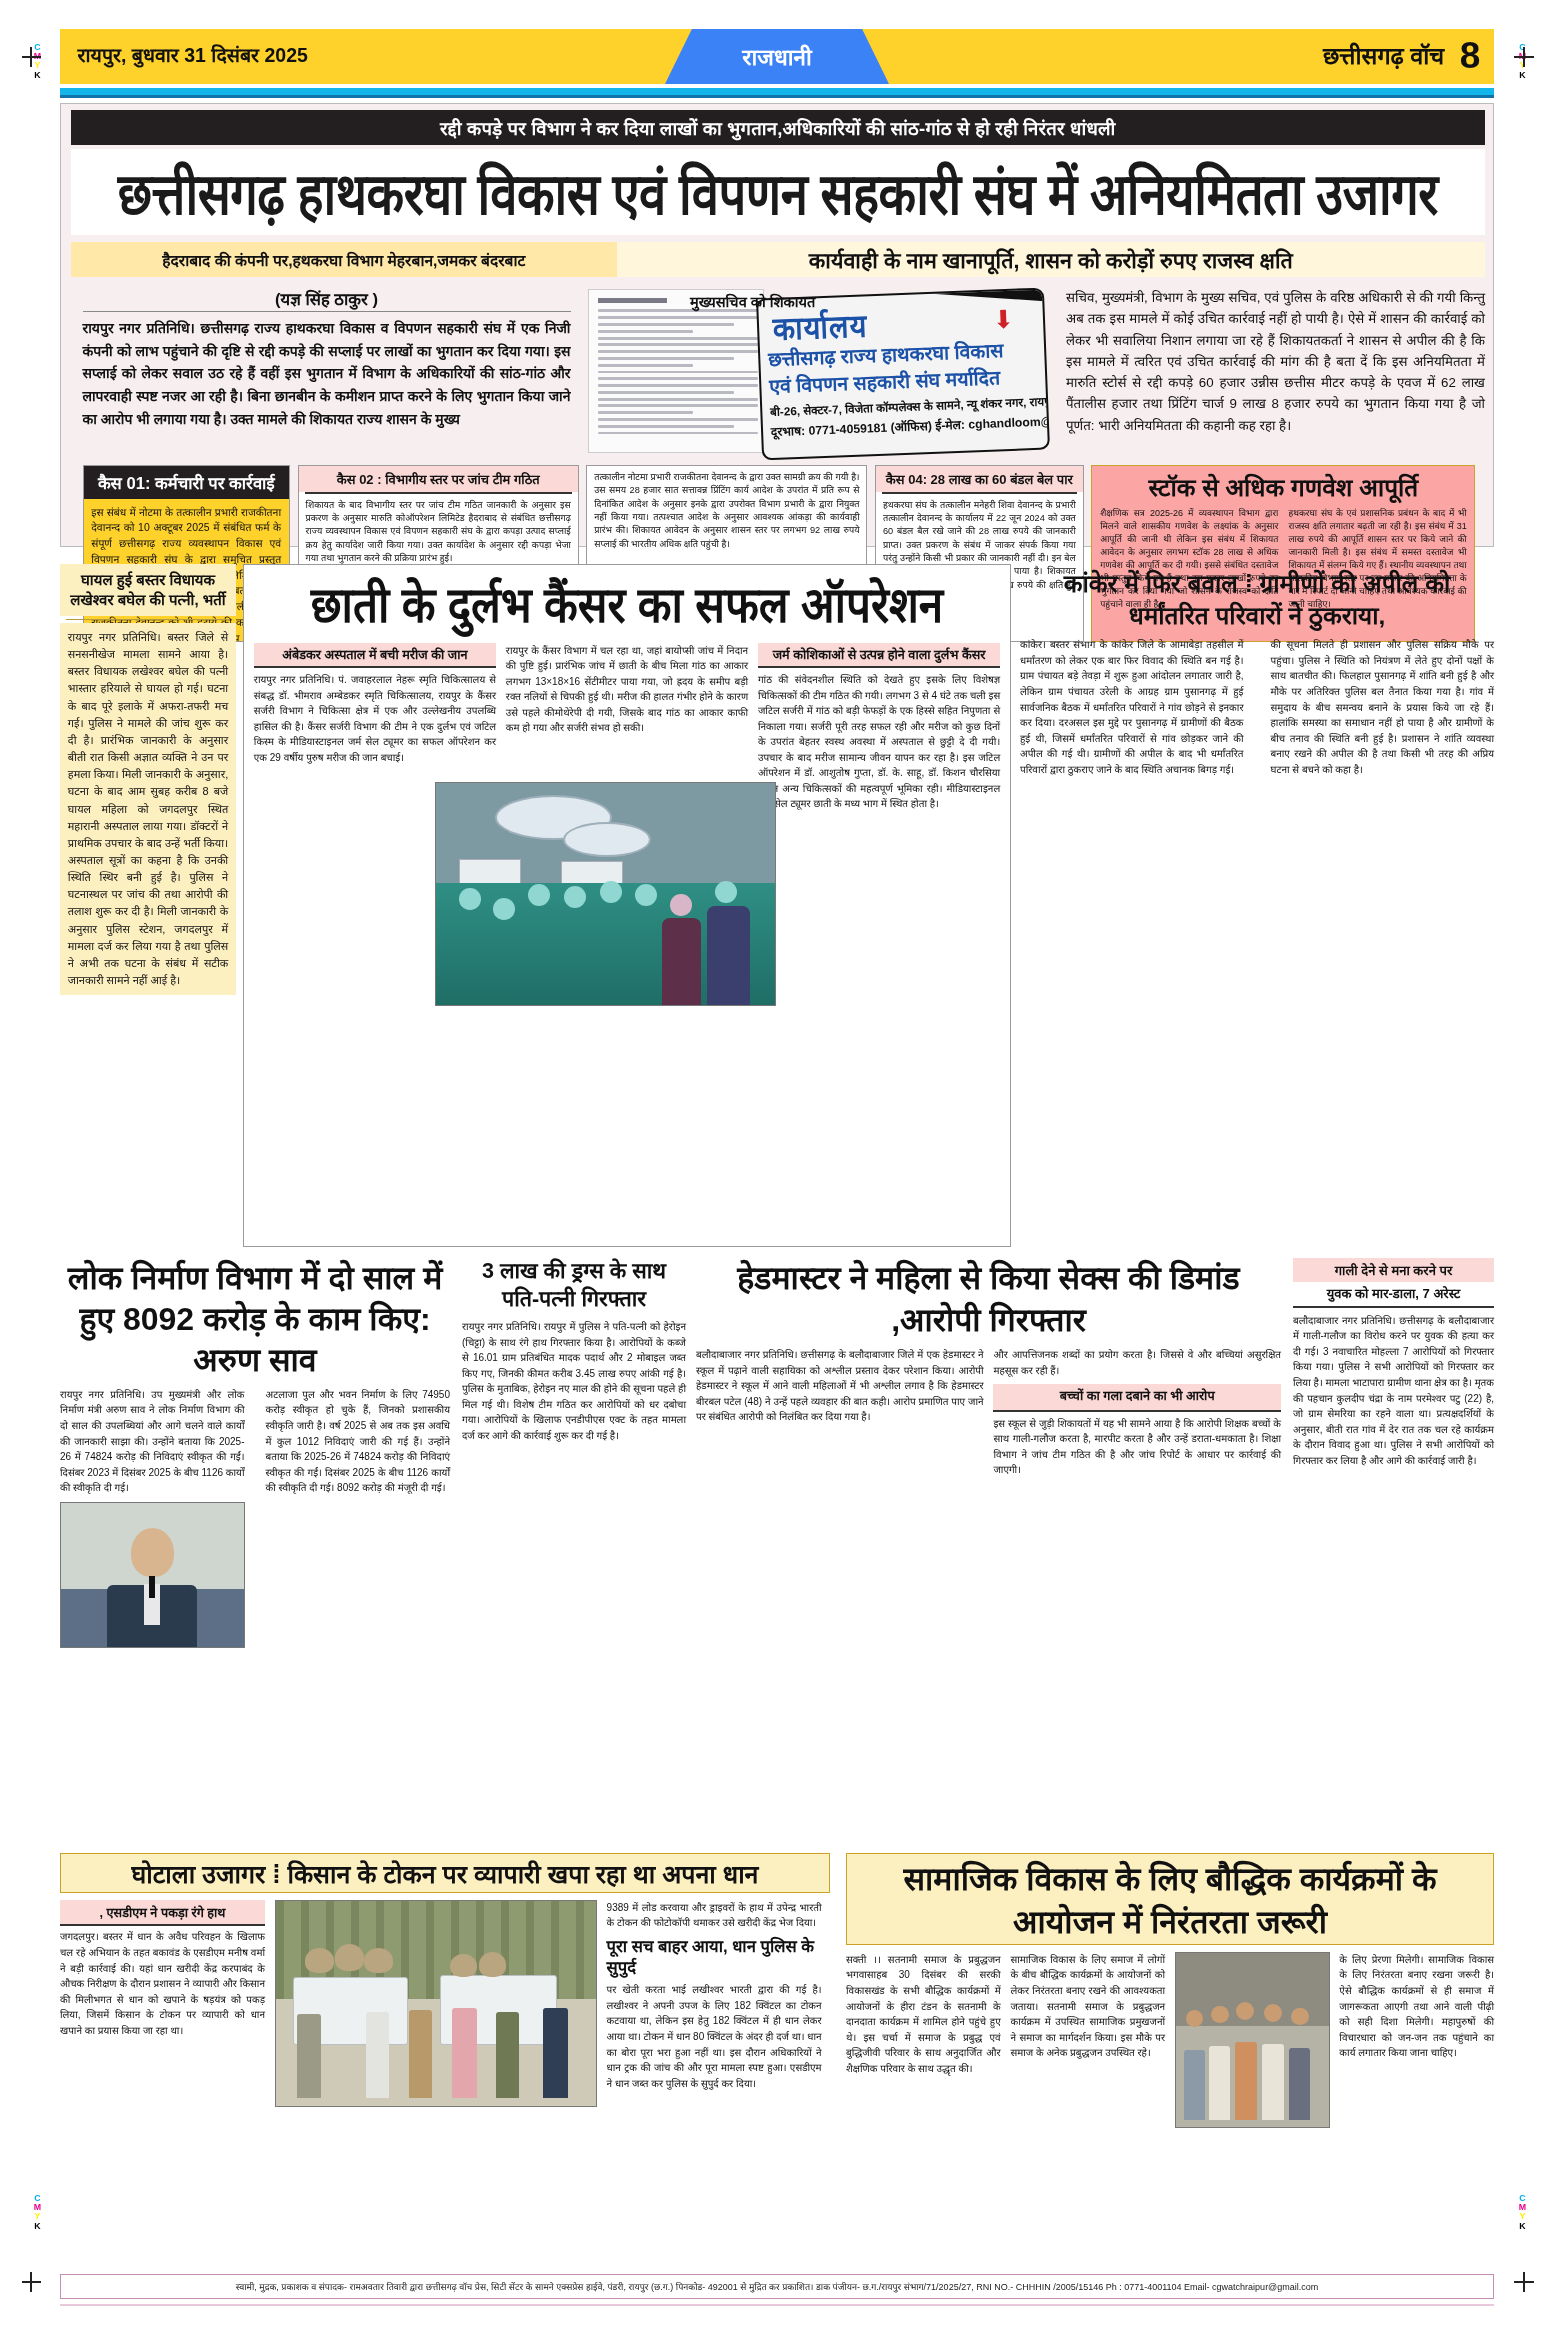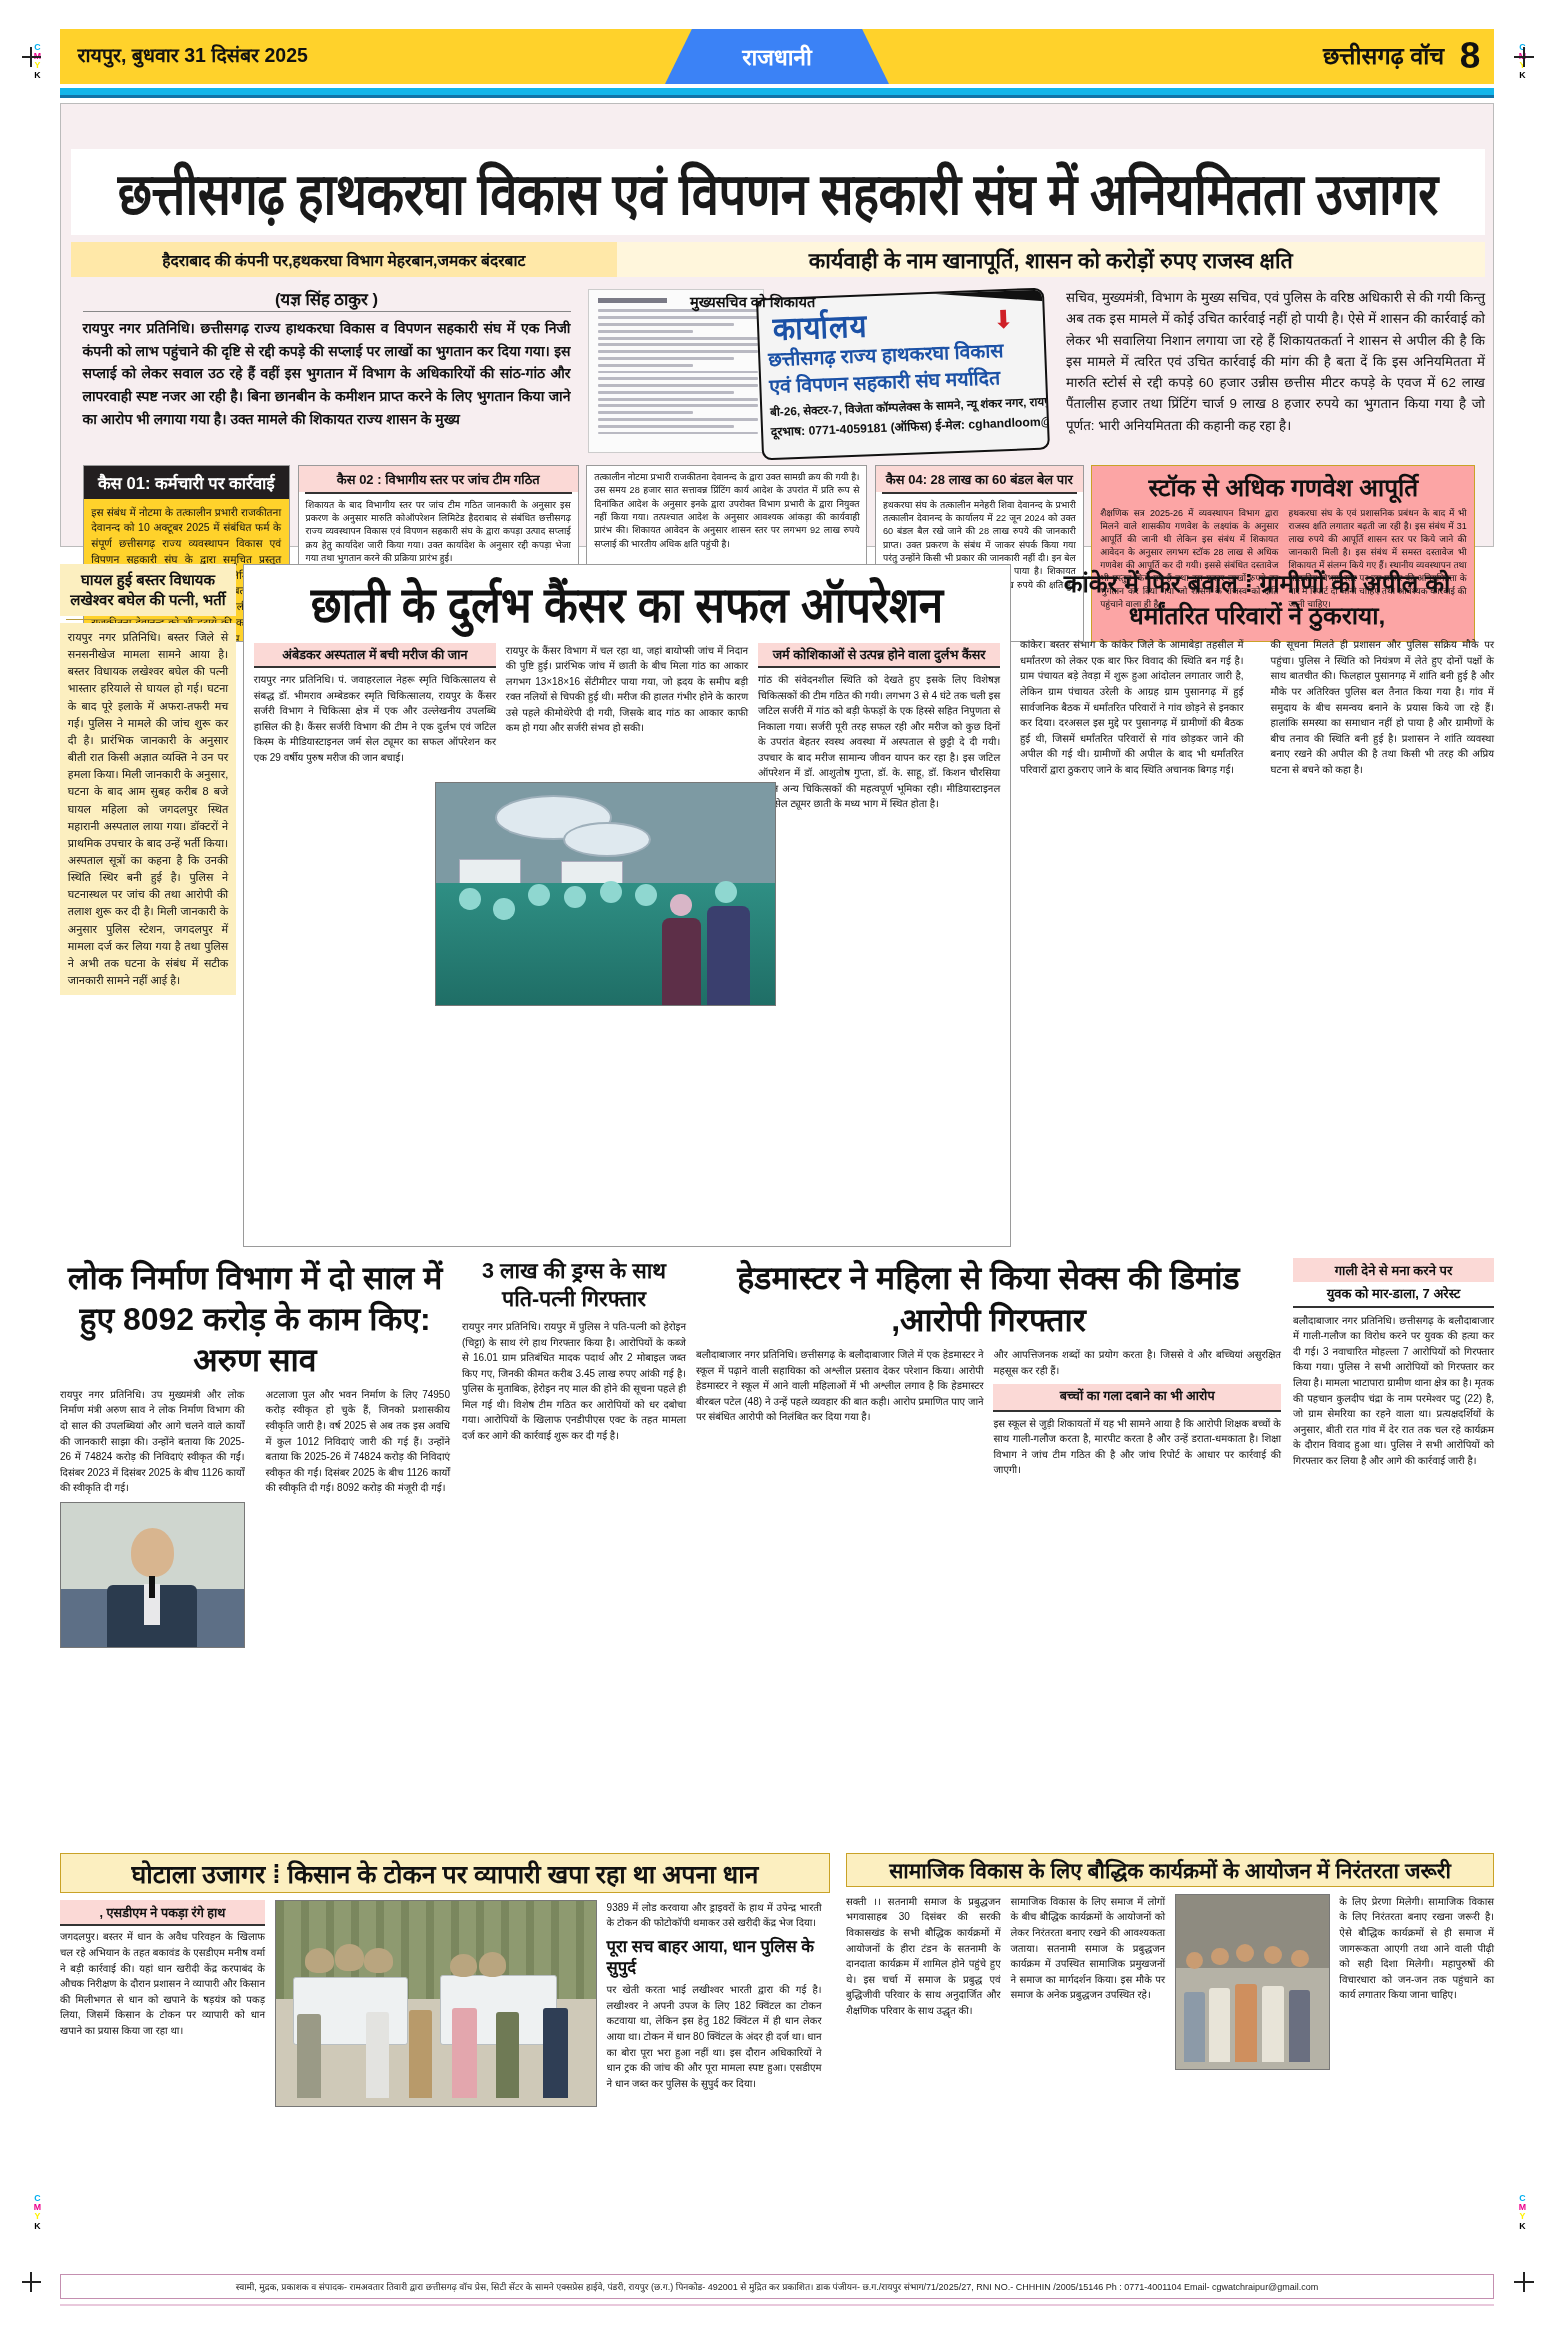--- a/index.html
+++ b/index.html
@@ -136,21 +136,21 @@
   .b3-d .rule{height:2px;background:#333;margin:2px 0 4.9px;}
   .b3-d .bd{font-size:10px;line-height:1.56;text-align:justify;color:#111;}
 
   
   .band4{position:absolute;left:60px;top:1853px;width:1434px;height:410px;}
   .b4-left{position:absolute;left:0;top:0;width:770px;}
   .b4-left .head{background:#FCEFC0;border:1px solid #C9A227;font-size:25px;font-weight:bold;
                  text-align:center;color:#111;padding:2px 0;}
   .b4-left .body{display:flex;gap:9.8px;margin-top:6.8px;}
   .b4-right{position:absolute;left:786px;top:0;width:648px;}
-  .b4-right .head{background:#FCEFC0;border:1px solid #C9A227;font-size:21px;font-weight:bold;
+  .b4-right .head{background:#FCEFC0;border:1px solid #C9A227;font-size:32px;font-weight:bold;
                   text-align:center;color:#111;padding:2px 8px;}
   .b4-right .body{display:flex;gap:9.8px;margin-top:6.8px;}
   .colx{font-size:10px;line-height:1.56;text-align:justify;color:#111;}
 
   
   .footer{position:absolute;left:60px;top:2274px;width:1434px;height:25px;border:1px solid #C48FB0;
           background:#fff;display:flex;align-items:center;justify-content:center;}
   .footer span{font-size:9px;color:#222;white-space:nowrap;}
   .footrule{position:absolute;left:60px;top:2304px;width:1434px;height:2px;background:#E9C9DC;}
 
@@ -208,20 +208,21 @@
     </div>
     <div class="mh-right">
       <div class="mh-paper">छत्तीसगढ़ वॉच</div>
       <div class="mh-pageno">8</div>
     </div>
   </div>
   <div class="mh-rule"></div>
   <div class="mh-rule2"></div>
 
   <div class="lead">
+    <div class="kicker">रद्दी कपड़े पर विभाग ने कर दिया लाखों का भुगतान,अधिकारियों की सांठ-गांठ से हो रही निरंतर धांधली</div>
     <div class="bighead">
       <span>छत्तीसगढ़ हाथकरघा विकास एवं विपणन सहकारी संघ में अनियमितता उजागर</span>
     </div>
     <div class="subrow">
       <div class="sub-l">हैदराबाद की कंपनी पर,हथकरघा विभाग मेहरबान,जमकर बंदरबाट</div>
       <div class="sub-r">कार्यवाही के नाम खानापूर्ति, शासन को करोड़ों रुपए राजस्व क्षति</div>
     </div>
 
     <div class="byline">(यज्ञ सिंह ठाकुर )</div>
     <div class="byline-rule"></div>

